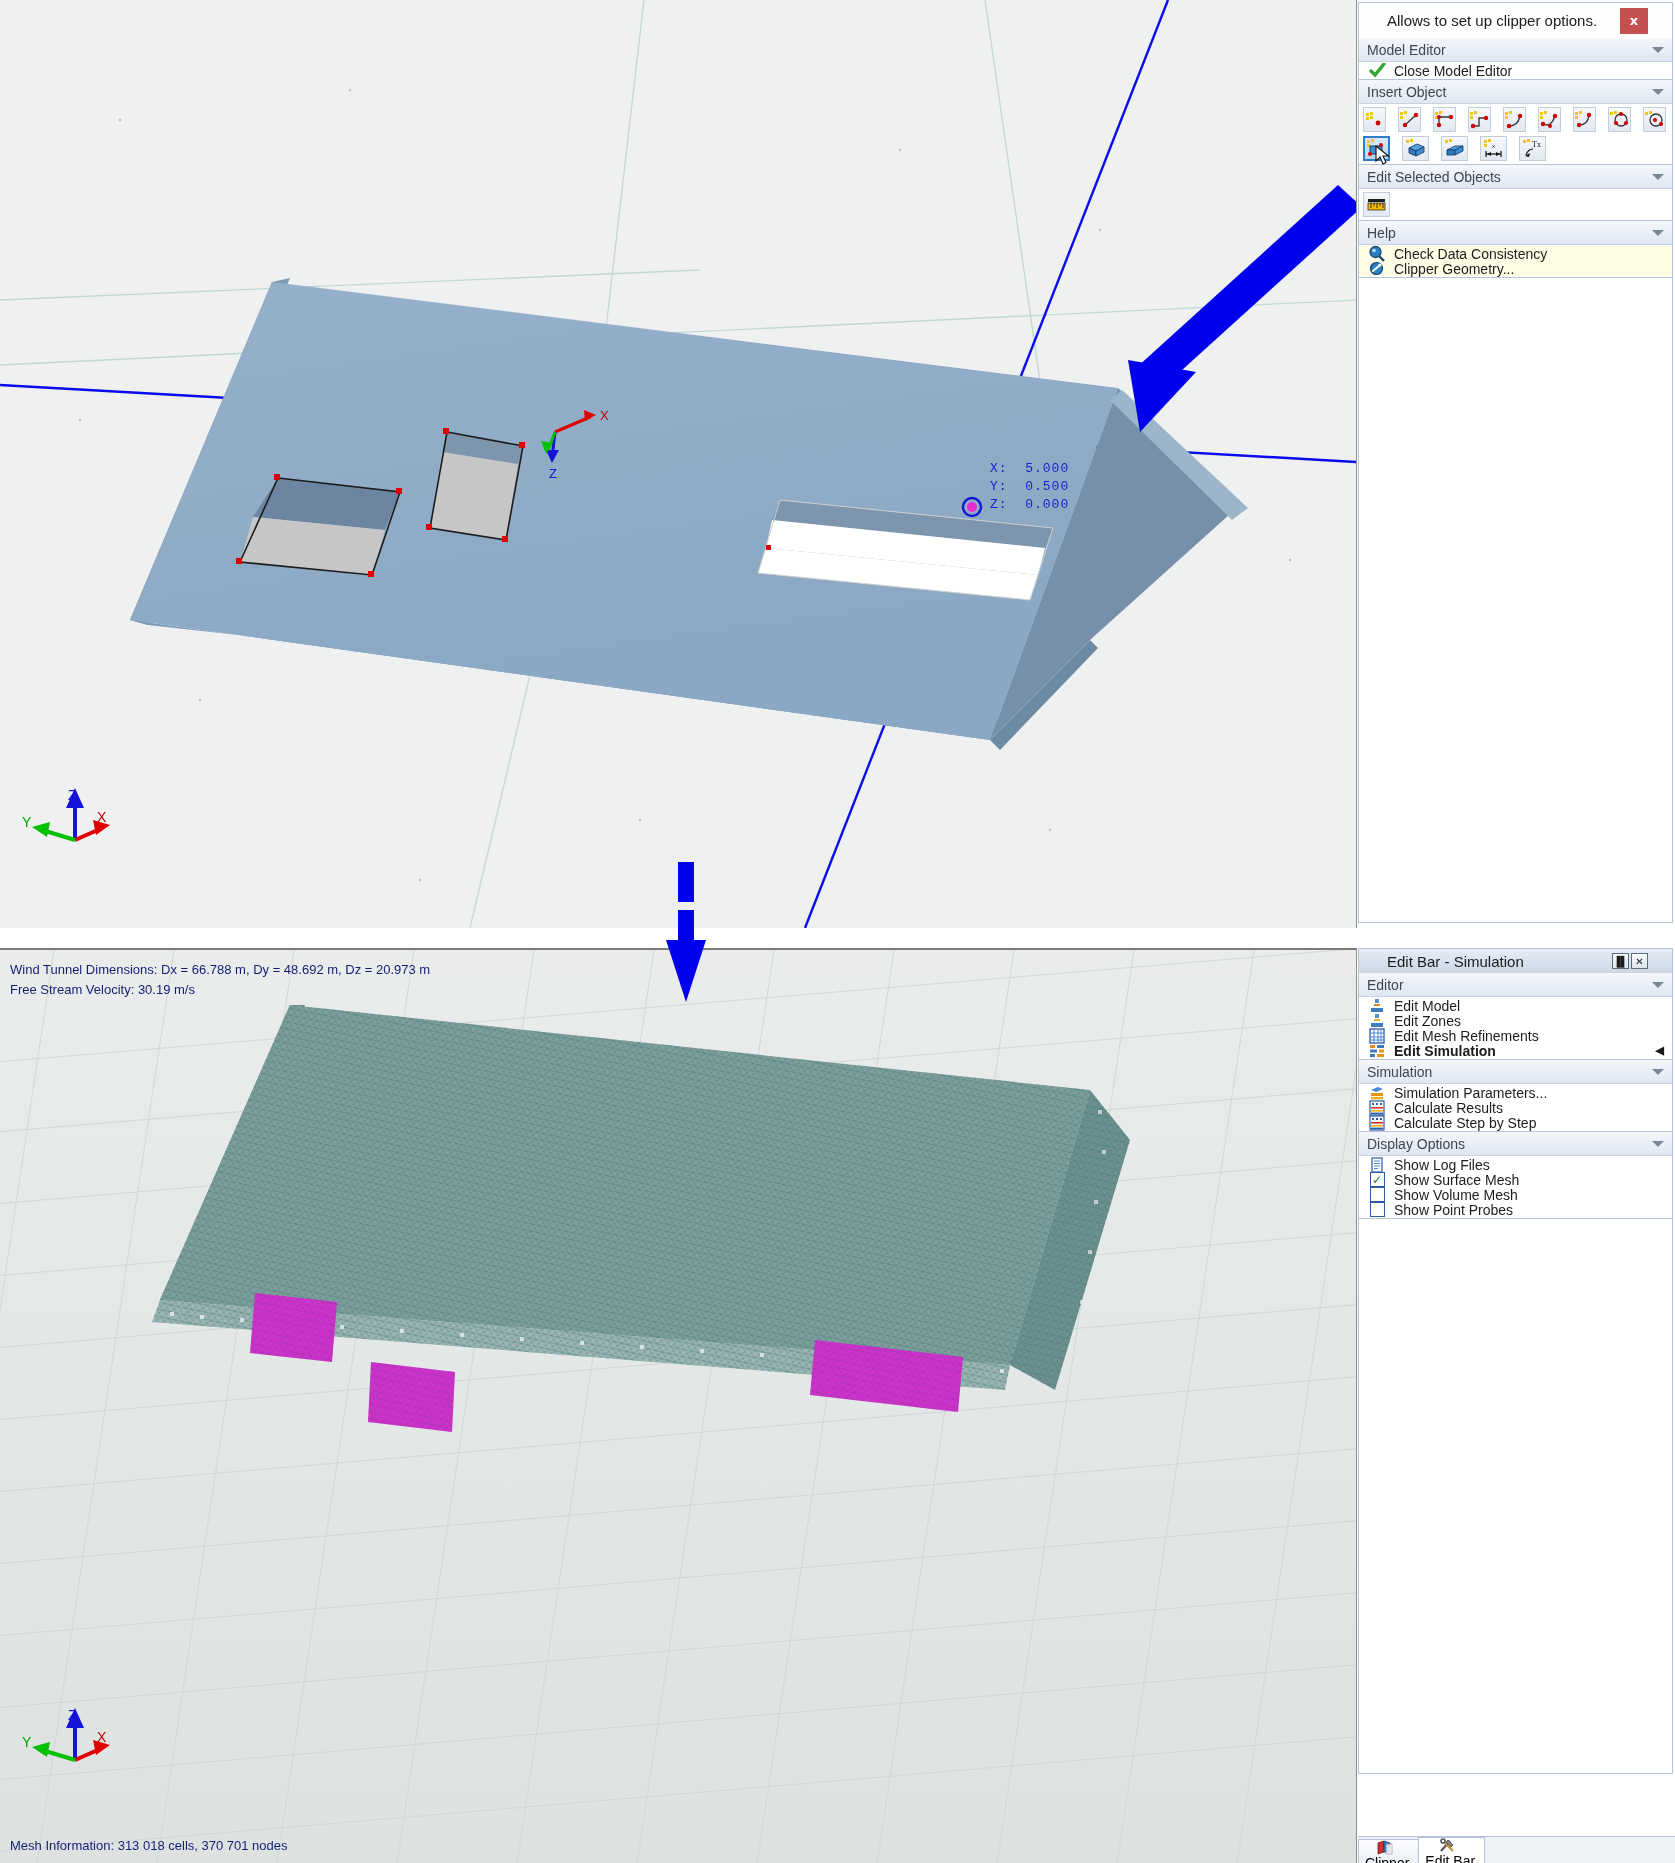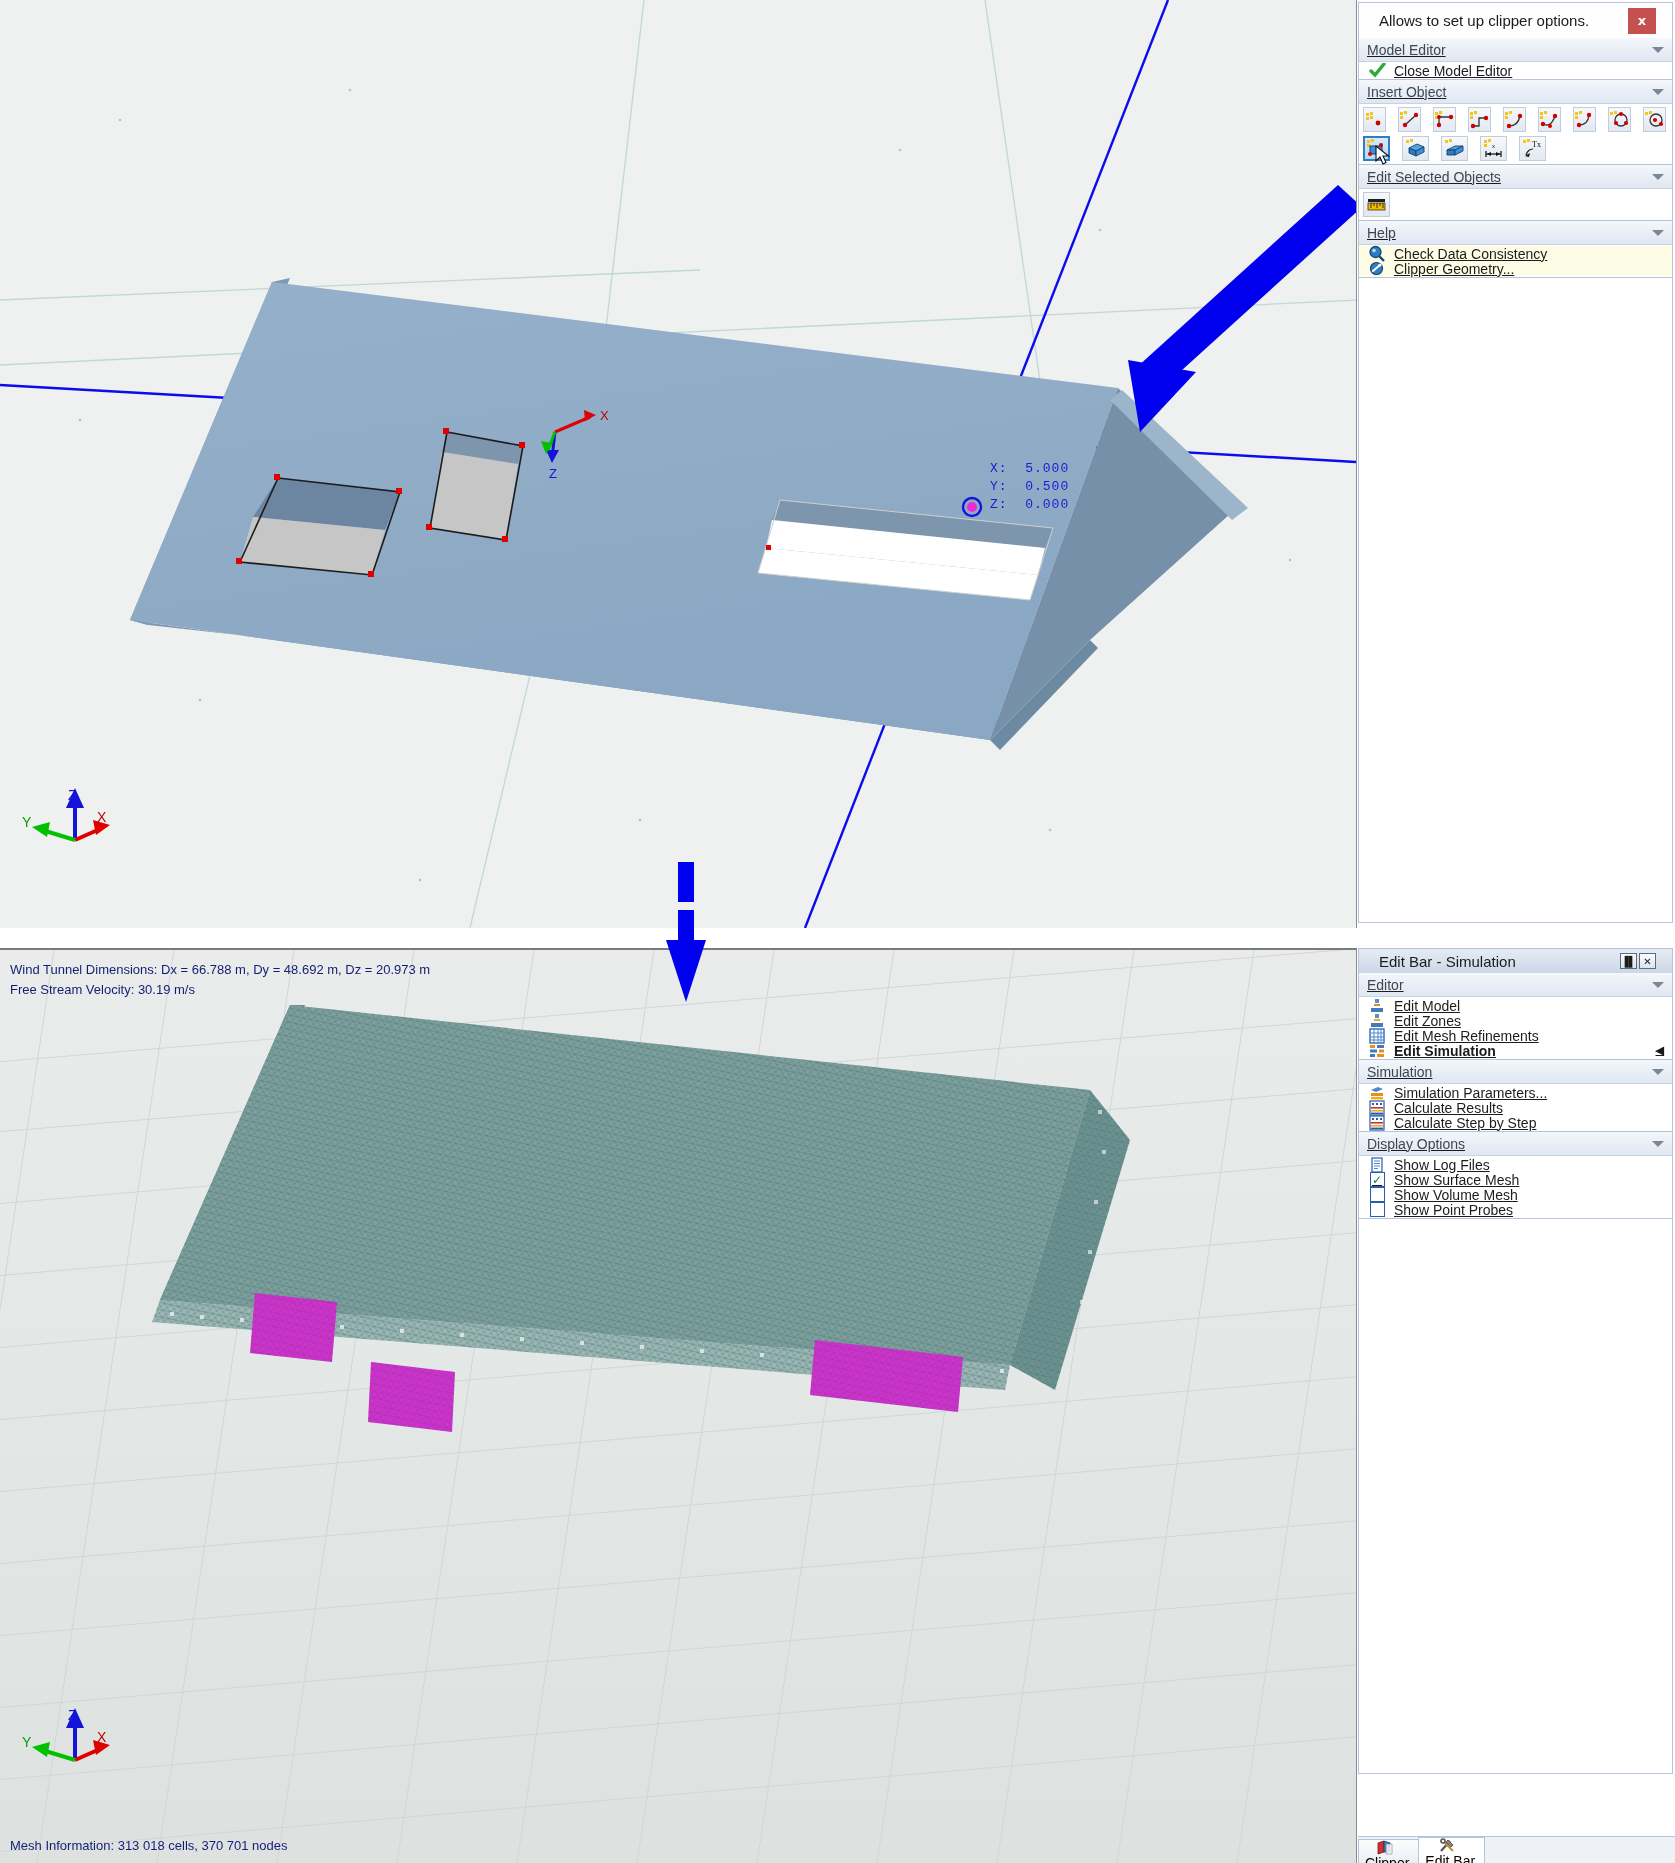--- a/index.html
+++ b/index.html
@@ -32,39 +32,38 @@
     background: #eff3fa;
     font-size: 14px;
     color: #1c1c1c;
   }
   .panel-title {
     height: 36px;
     display: flex; align-items: center;
     background: #fefefe;
     border: 1px solid #b6c4d9;
     border-bottom: none;
-    padding: 0 16px;
+    padding: 0 24px;
     font-size: 15px;
     color: #1b1b1b;
   }
   .panel-title .ttxt { flex: 1; padding-left: 4px; }
   .close-sq {
     width: 28px; height: 26px;
     background: #c4504f;
     color: #ffffff;
     display:flex; align-items:center; justify-content:center;
     font-size: 13px; font-weight: bold;
     cursor: pointer;
     font-family: "DejaVu Sans", sans-serif;
   }
   .group {
     border: 1px solid #b6c4d9;
     border-top: none;
     background: #fef9c3;
-    text-decoration: underline;
   }
   .group-header {
     height: 24px;
     background: linear-gradient(180deg,#f4f7fb 0%, #dfe7f2 100%);
     border-bottom: 1px solid #c7d3e3;
     display: flex; align-items: center;
     padding: 0 8px;
     font-size: 14px; color: #3f464f;
   }
   .chevdown {

